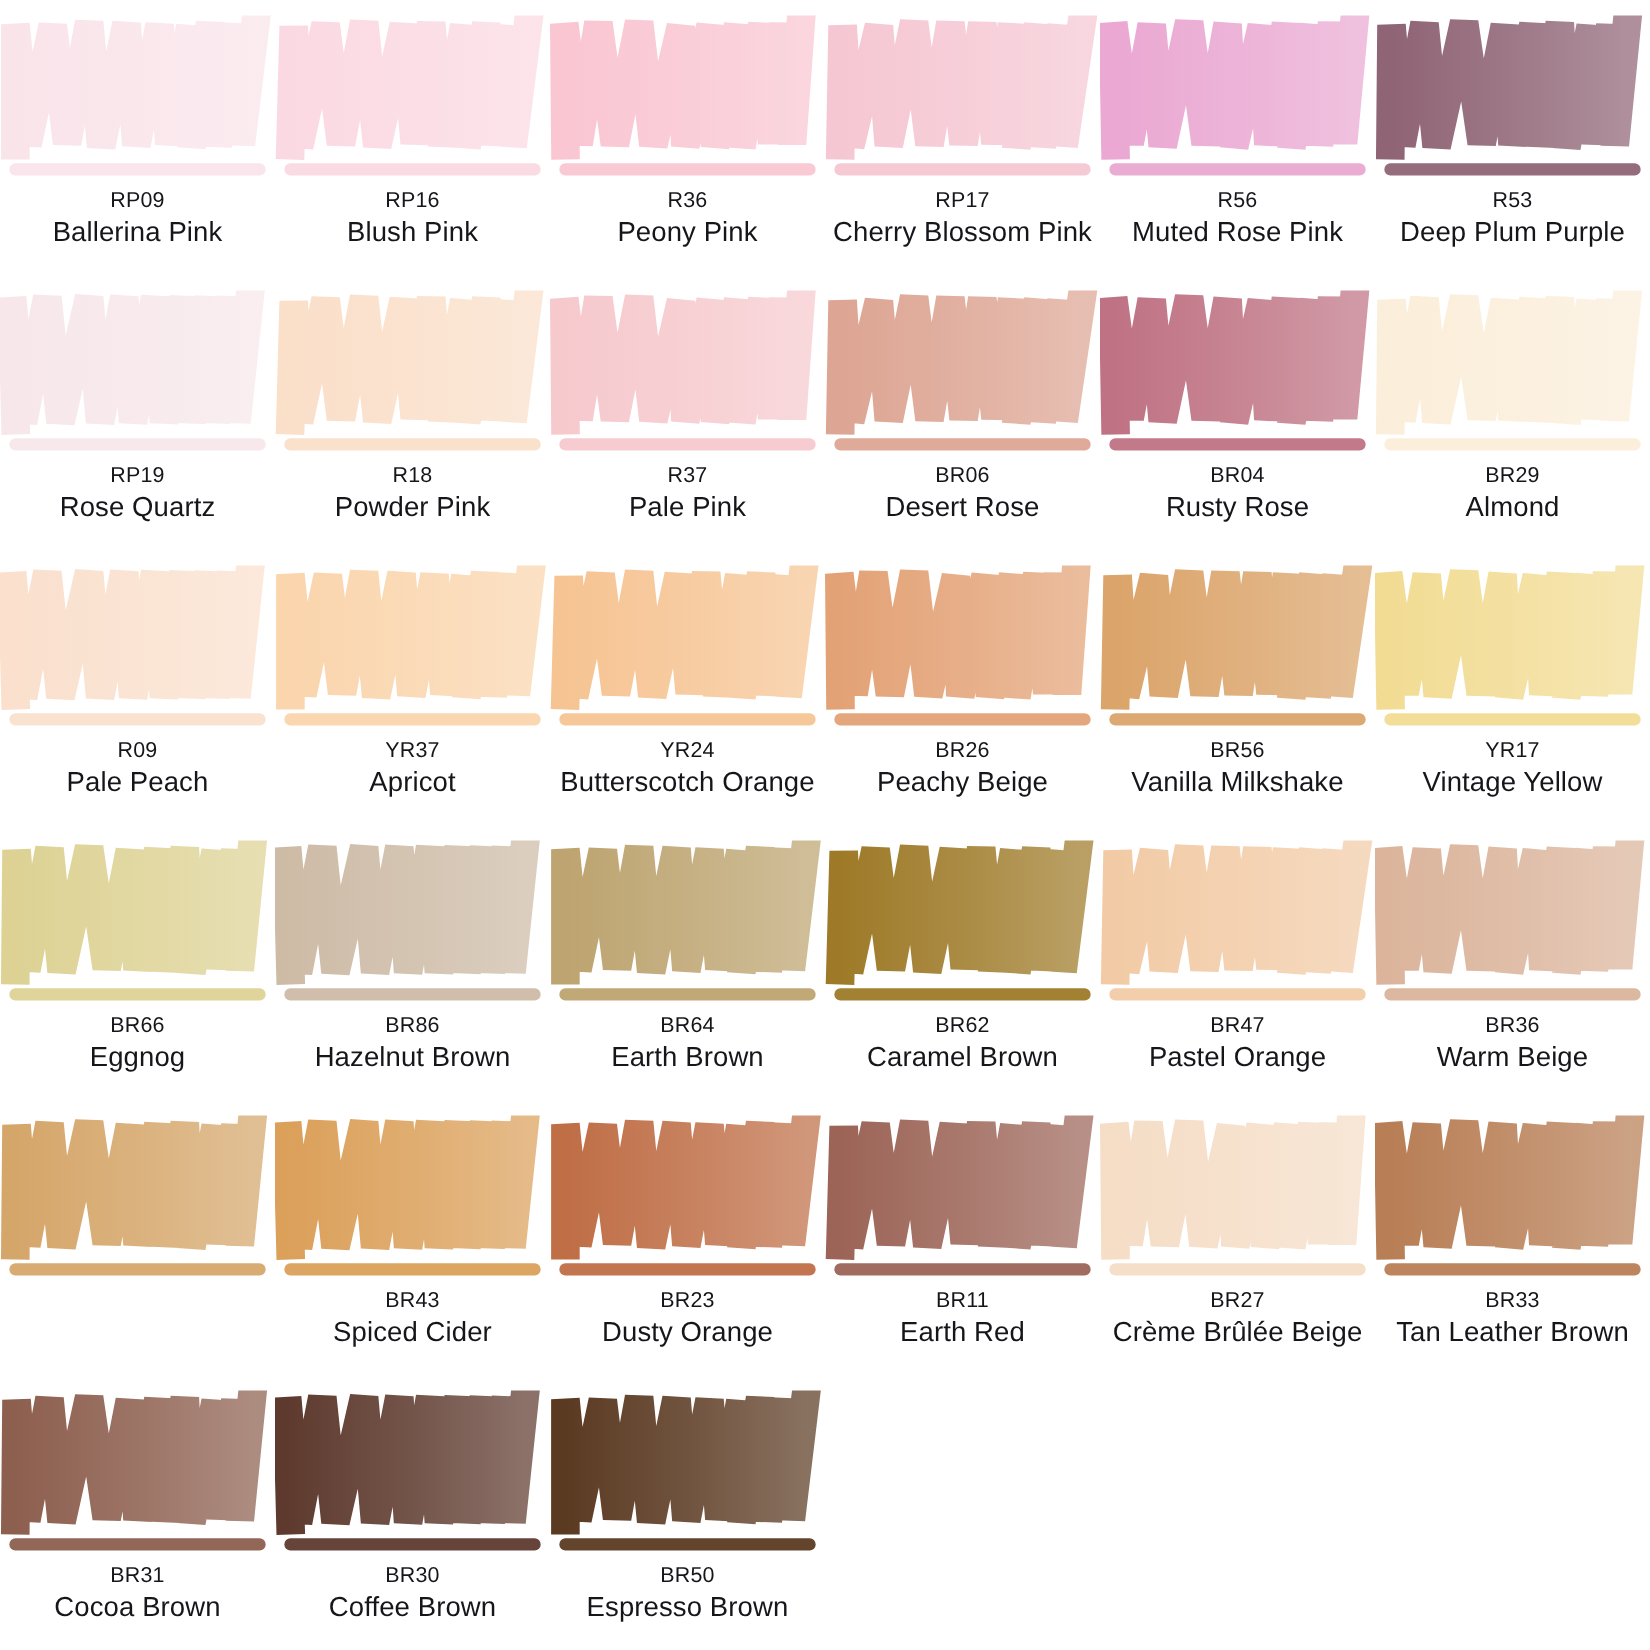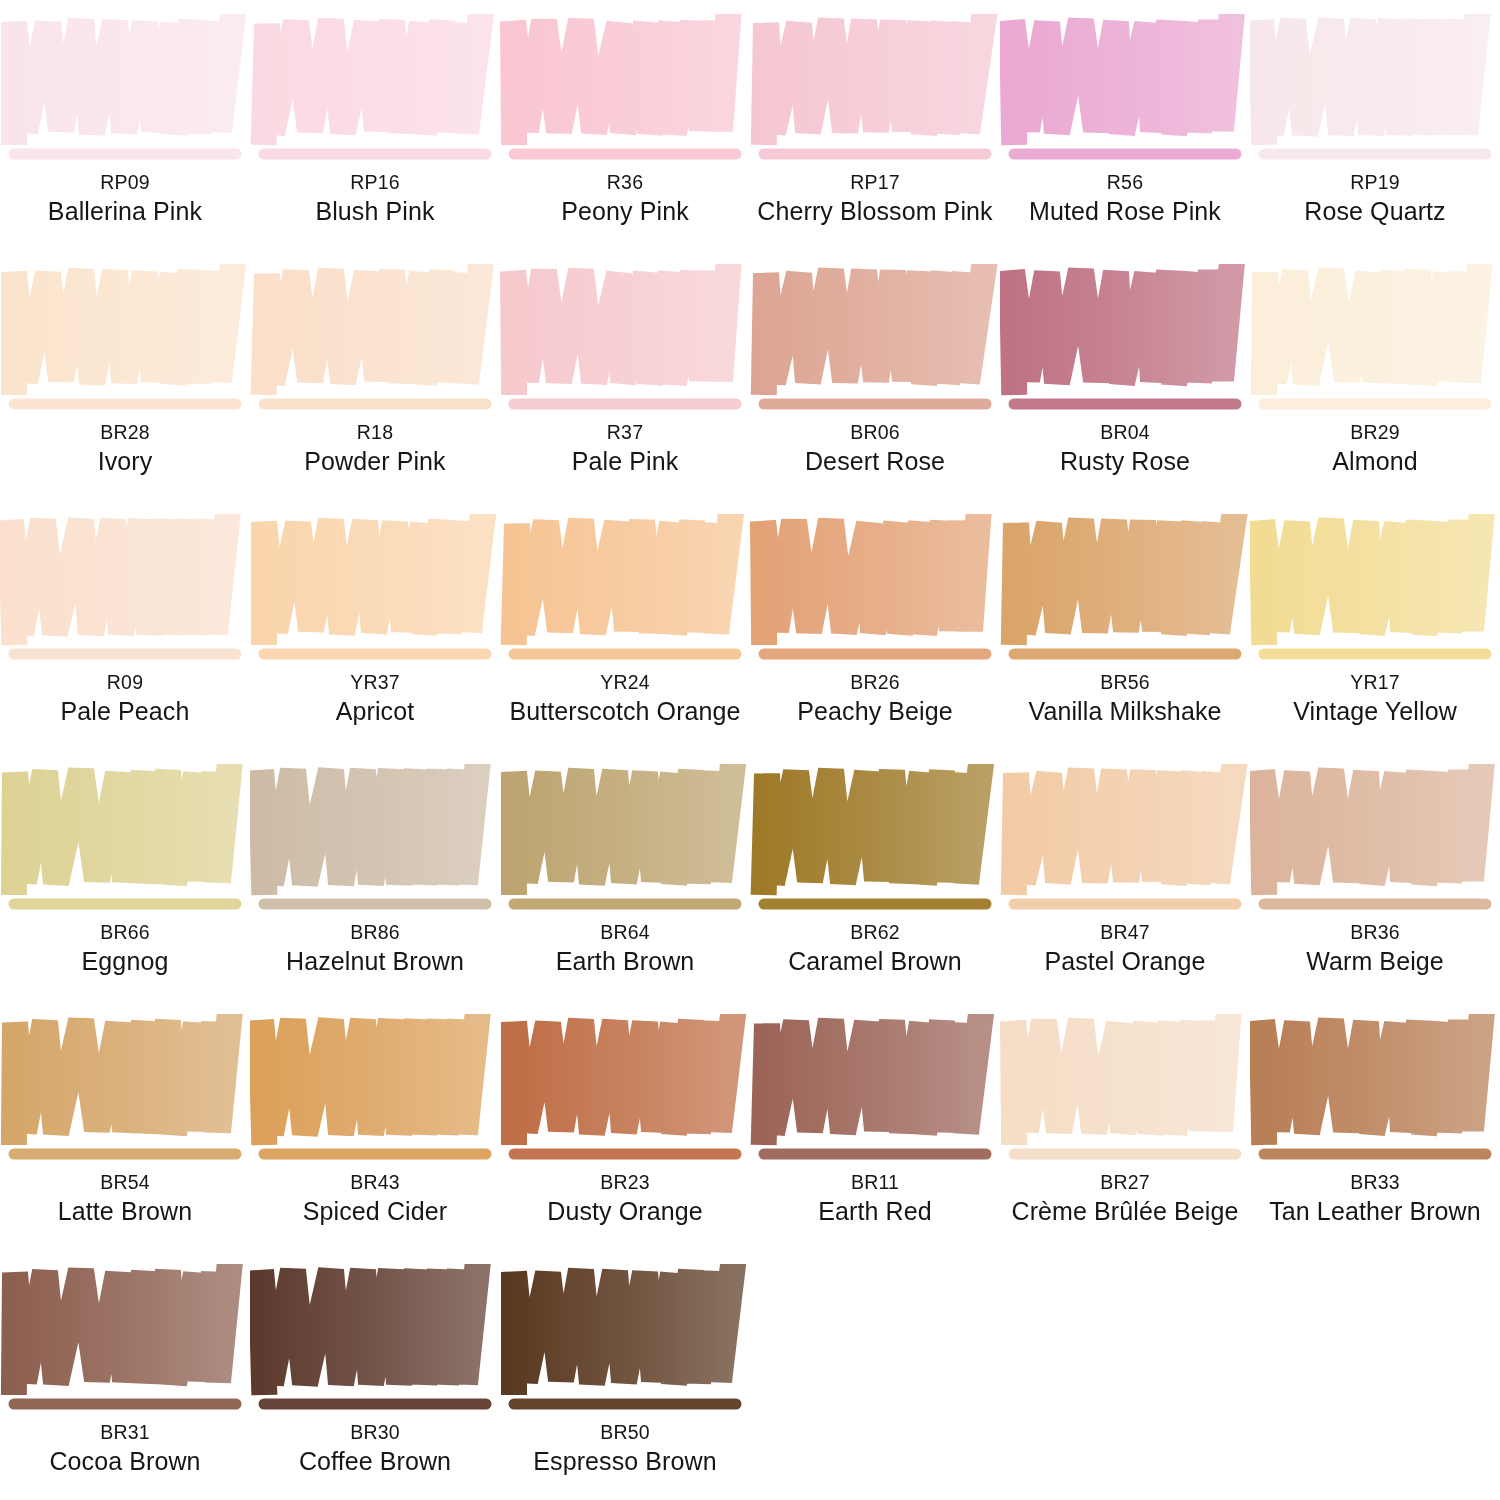--- a/index.html
+++ b/index.html
@@ -154,58 +154,58 @@
       </div>
       <div class="labels">
         <span class="code">R56</span>
         <span class="name">Muted Rose Pink</span>
       </div>
     </div>
     <div class="swatch">
       <div class="stroke-wrap">
         <svg viewBox="0 0 250 160" xmlns="http://www.w3.org/2000/svg">
           <defs>
+            <linearGradient id="g5" x1="0" y1="0" x2="1" y2="0">
+              <stop offset="0%" stop-color="#8f6475" stop-opacity="1"></stop>
+              <stop offset="55%" stop-color="#8f6475" stop-opacity="0.86"></stop>
+              <stop offset="100%" stop-color="#8f6475" stop-opacity="0.72"></stop>
+            </linearGradient>
+          </defs>
+          <path d="M 14 118 L 15 8.6 L 24 118 L 45 7.4 L 56 119.2 L 81 6.2 L 97 116.2 L 118 9.2 L 125 117.4 L 144 8 L 151 118.6 L 168 6.8 L 174 119.8 L 196 9.8 L 201 116.8 L 214 8.6 L 218 118 L 229 7.4" fill="none" stroke="url(#g5)" stroke-width="26" stroke-linecap="square" stroke-linejoin="miter"></path>
+          <path d="M 14 140 L 236 140" fill="none" stroke="#8f6475" stroke-width="11" stroke-linecap="round" opacity="0.95"></path>
+        </svg>
+      </div>
+      <div class="labels">
+        <span class="code">R53</span>
+        <span class="name">Deep Plum Purple</span>
+      </div>
+    </div>
+    <div class="swatch">
+      <div class="stroke-wrap">
+        <svg viewBox="0 0 250 160" xmlns="http://www.w3.org/2000/svg">
+          <defs>
             <linearGradient id="g6" x1="0" y1="0" x2="1" y2="0">
               <stop offset="0%" stop-color="#f7e7ea" stop-opacity="1"></stop>
               <stop offset="55%" stop-color="#f7e7ea" stop-opacity="0.86"></stop>
               <stop offset="100%" stop-color="#f7e7ea" stop-opacity="0.72"></stop>
             </linearGradient>
           </defs>
           <path d="M 14 118 L 11 6.2 L 21 119.8 L 43 6.2 L 55 119.8 L 81 6.2 L 91 119.8 L 113 6.2 L 121 119.8 L 141 6.2 L 149 119.8 L 167 6.2 L 174 119.8 L 190 6.2 L 196 119.8 L 210 6.2 L 215 119.8 L 227 6.2" fill="none" stroke="url(#g6)" stroke-width="26" stroke-linecap="square" stroke-linejoin="miter"></path>
           <path d="M 14 140 L 236 140" fill="none" stroke="#f7e7ea" stroke-width="11" stroke-linecap="round" opacity="0.95"></path>
         </svg>
       </div>
       <div class="labels">
         <span class="code">RP19</span>
         <span class="name">Rose Quartz</span>
       </div>
     </div>
     <div class="swatch">
       <div class="stroke-wrap">
         <svg viewBox="0 0 250 160" xmlns="http://www.w3.org/2000/svg">
           <defs>
-            <linearGradient id="g7" x1="0" y1="0" x2="1" y2="0">
-              <stop offset="0%" stop-color="#fbe4cd" stop-opacity="1"></stop>
-              <stop offset="55%" stop-color="#fbe4cd" stop-opacity="0.86"></stop>
-              <stop offset="100%" stop-color="#fbe4cd" stop-opacity="0.72"></stop>
-            </linearGradient>
-          </defs>
-          <path d="M 14 118 L 14 8 L 25 117.4 L 48 9.2 L 61 116.2 L 81 6.2 L 92 119.2 L 115 7.4 L 124 118 L 145 8.6 L 154 116.8 L 173 9.8 L 174 119.8 L 191 6.8 L 198 118.6 L 213 8 L 219 117.4 L 232 9.2" fill="none" stroke="url(#g7)" stroke-width="26" stroke-linecap="square" stroke-linejoin="miter"></path>
-          <path d="M 14 140 L 236 140" fill="none" stroke="#fbe4cd" stroke-width="11" stroke-linecap="round" opacity="0.95"></path>
-        </svg>
-      </div>
-      <div class="labels">
-        <span class="code">BR28</span>
-        <span class="name">Ivory</span>
-      </div>
-    </div>
-    <div class="swatch">
-      <div class="stroke-wrap">
-        <svg viewBox="0 0 250 160" xmlns="http://www.w3.org/2000/svg">
-          <defs>
             <linearGradient id="g8" x1="0" y1="0" x2="1" y2="0">
               <stop offset="0%" stop-color="#fadfc9" stop-opacity="1"></stop>
               <stop offset="55%" stop-color="#fadfc9" stop-opacity="0.86"></stop>
               <stop offset="100%" stop-color="#fadfc9" stop-opacity="0.72"></stop>
             </linearGradient>
           </defs>
           <path d="M 14 118 L 17 9.8 L 22 119.2 L 46 8 L 60 116.8 L 81 6.2 L 93 118.6 L 117 8.6 L 127 116.2 L 142 6.8 L 152 118 L 172 9.2 L 174 119.8 L 192 7.4 L 200 117.4 L 216 9.8 L 216 119.2 L 230 8" fill="none" stroke="url(#g8)" stroke-width="26" stroke-linecap="square" stroke-linejoin="miter"></path>
           <path d="M 14 140 L 236 140" fill="none" stroke="#fadfc9" stroke-width="11" stroke-linecap="round" opacity="0.95"></path>
         </svg>
       </div>
@@ -525,24 +525,20 @@
             <linearGradient id="g26" x1="0" y1="0" x2="1" y2="0">
               <stop offset="0%" stop-color="#d5a66a" stop-opacity="1"></stop>
               <stop offset="55%" stop-color="#d5a66a" stop-opacity="0.86"></stop>
               <stop offset="100%" stop-color="#d5a66a" stop-opacity="0.72"></stop>
             </linearGradient>
           </defs>
           <path d="M 14 118 L 15 8.6 L 24 118 L 45 7.4 L 56 119.2 L 81 6.2 L 97 116.2 L 118 9.2 L 125 117.4 L 144 8 L 151 118.6 L 168 6.8 L 174 119.8 L 196 9.8 L 201 116.8 L 214 8.6 L 218 118 L 229 7.4" fill="none" stroke="url(#g26)" stroke-width="26" stroke-linecap="square" stroke-linejoin="miter"></path>
           <path d="M 14 140 L 236 140" fill="none" stroke="#d5a66a" stroke-width="11" stroke-linecap="round" opacity="0.95"></path>
         </svg>
       </div>
-      <div class="labels">
-        <span class="code">BR54</span>
-        <span class="name">Latte Brown</span>
-      </div>
     </div>
     <div class="swatch">
       <div class="stroke-wrap">
         <svg viewBox="0 0 250 160" xmlns="http://www.w3.org/2000/svg">
           <defs>
             <linearGradient id="g27" x1="0" y1="0" x2="1" y2="0">
               <stop offset="0%" stop-color="#dba05a" stop-opacity="1"></stop>
               <stop offset="55%" stop-color="#dba05a" stop-opacity="0.86"></stop>
               <stop offset="100%" stop-color="#dba05a" stop-opacity="0.72"></stop>
             </linearGradient>

